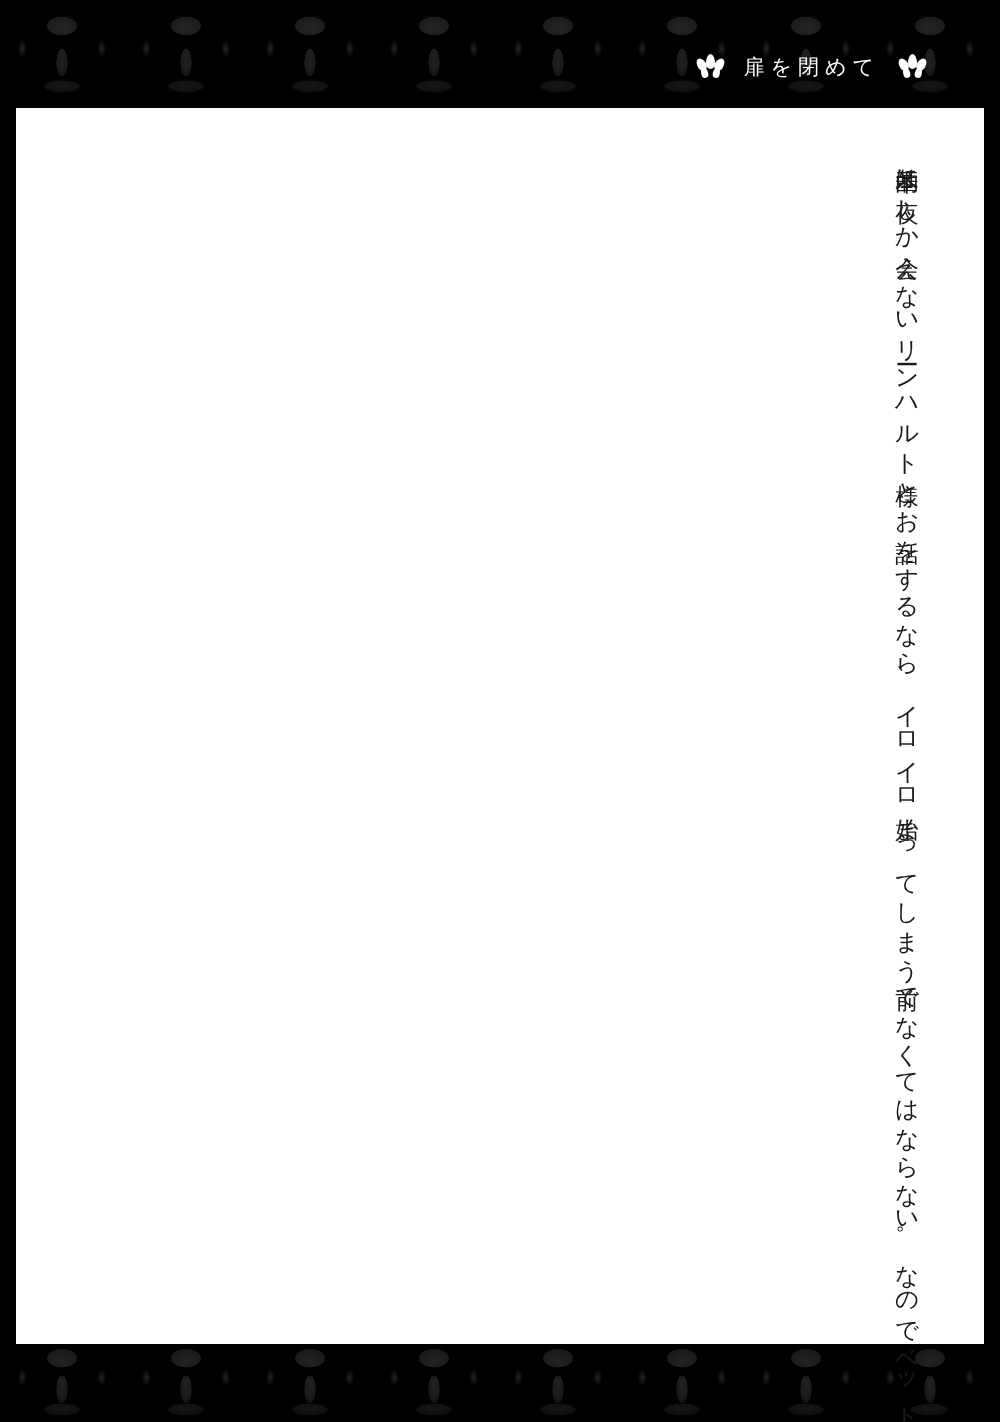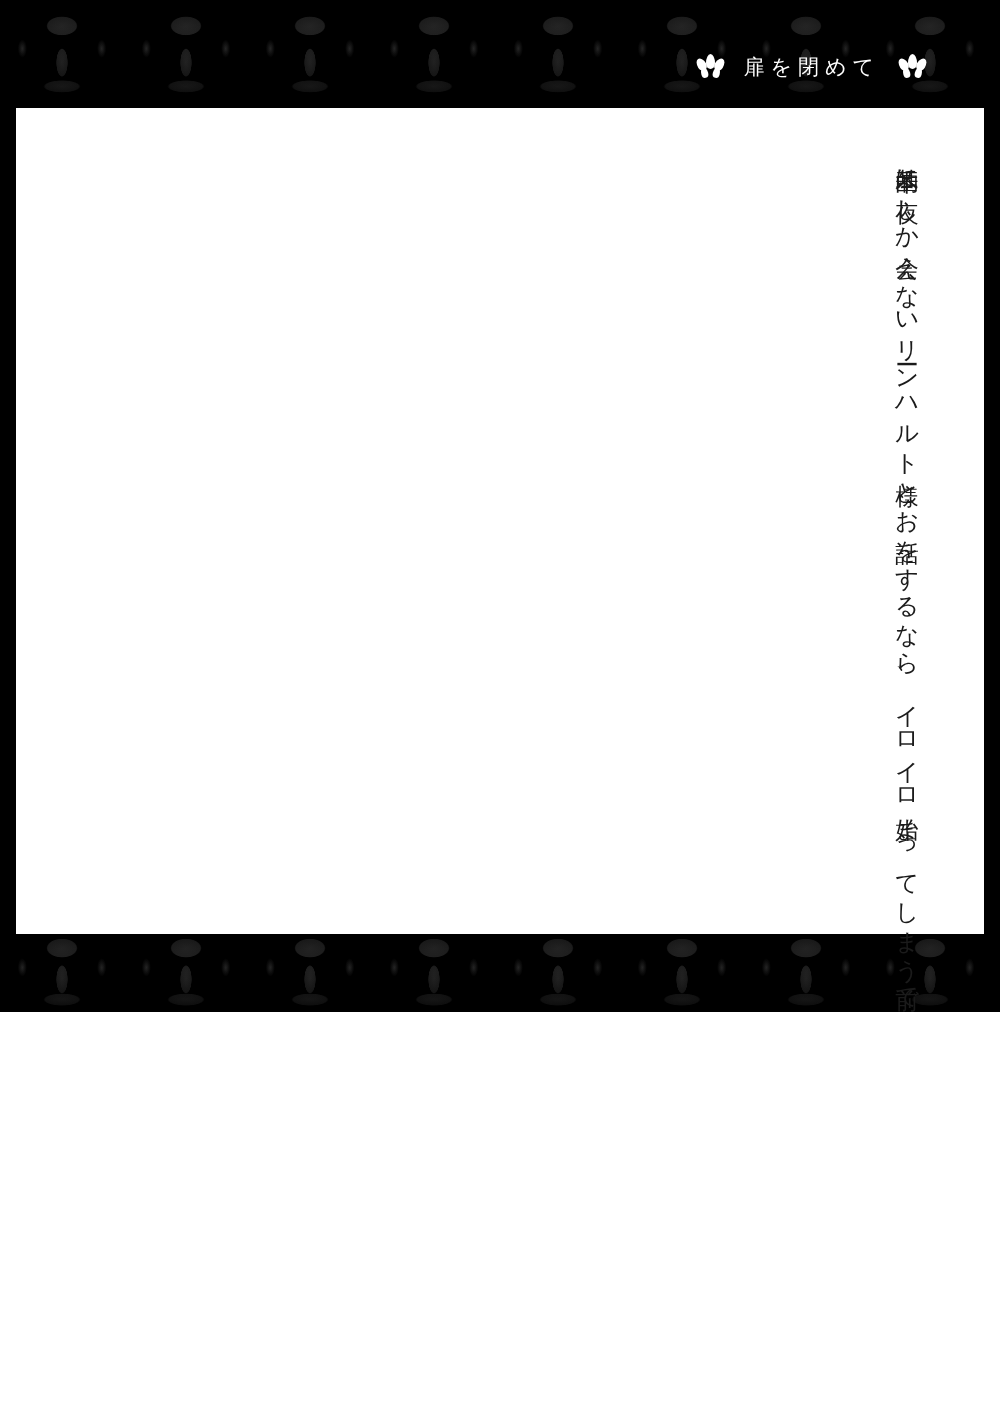--- a/index.html
+++ b/index.html
@@ -6,21 +6,21 @@
     margin: 0;
     padding: 0;
     background: #ffffff;
   }
   body {
     font-family: "Liberation Serif", "DejaVu Serif", serif;
   }
   .page {
     position: relative;
     width: 1000px;
-    height: 1012px;
+    height: 1422px;
     background: #ffffff;
     overflow: hidden;
   }
 
   
   .band {
     position: absolute;
     left: 0;
     width: 1000px;
     background: #000000;

